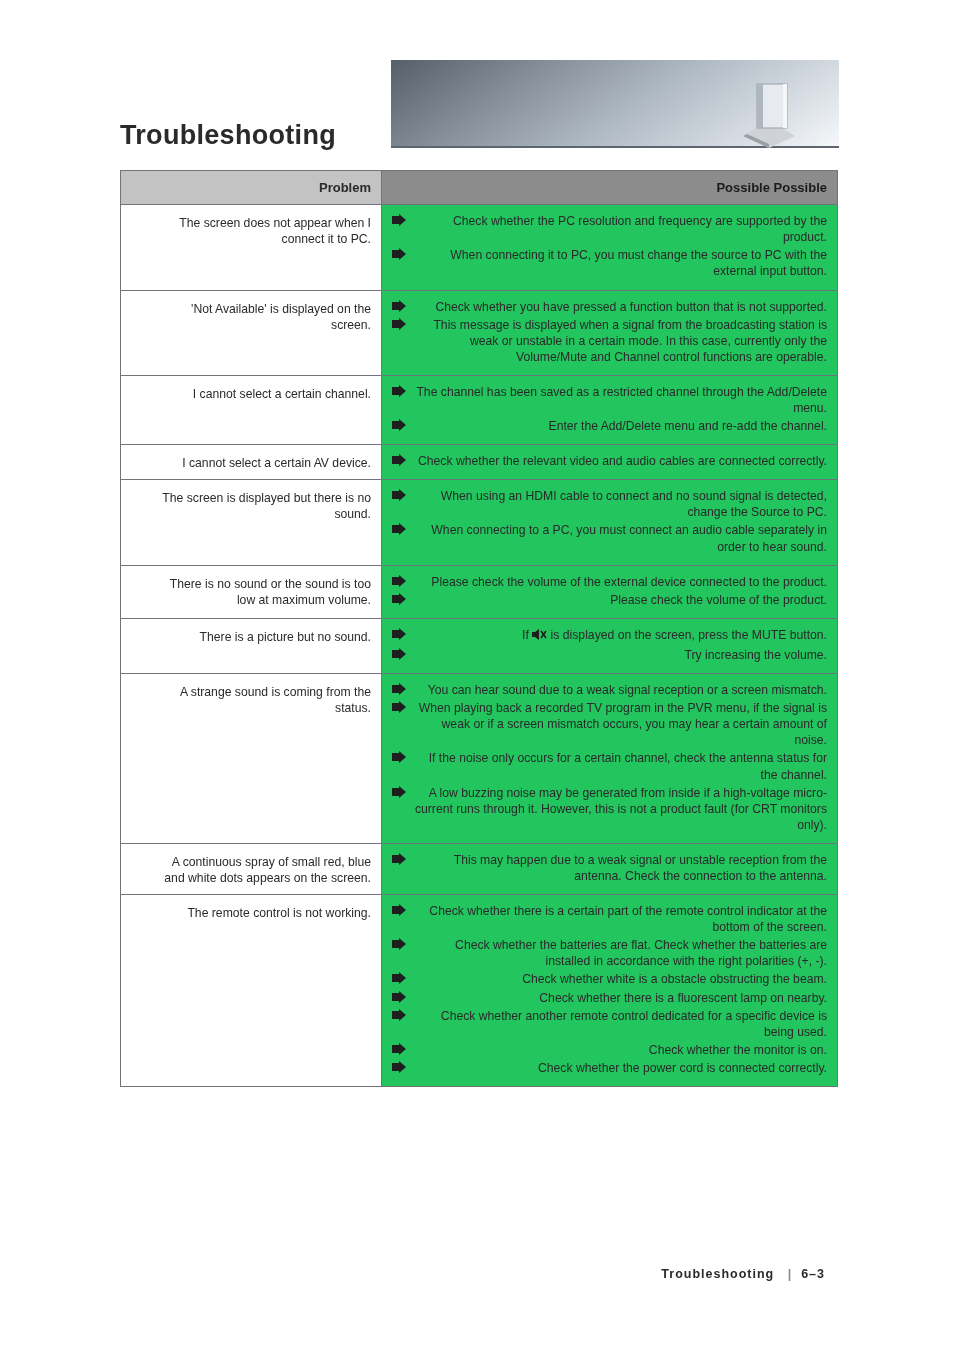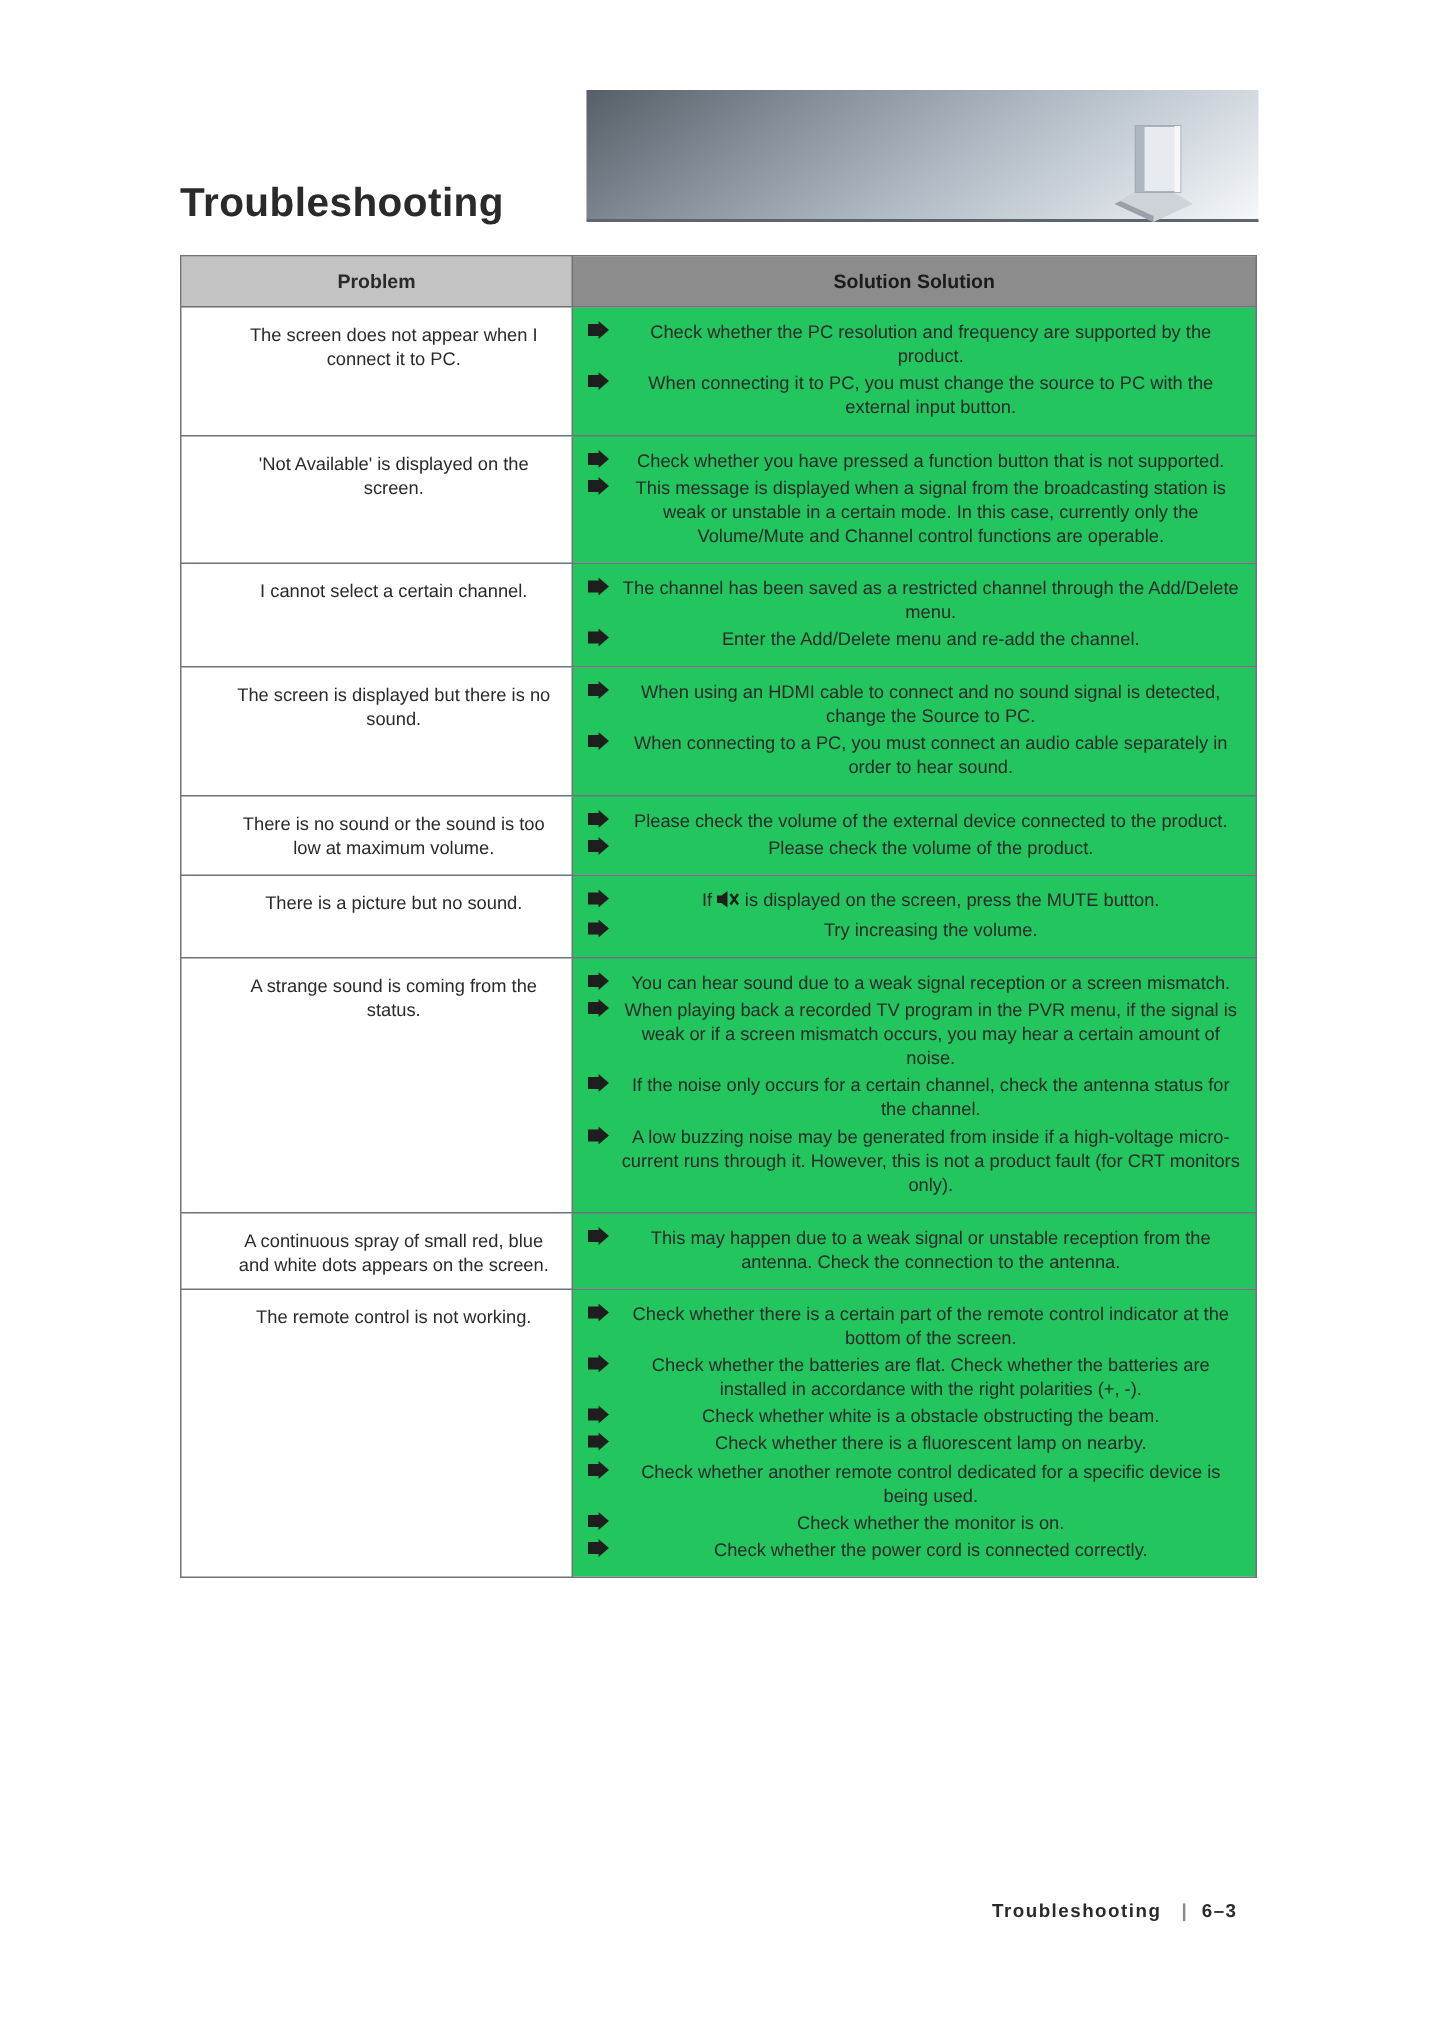--- a/index.html
+++ b/index.html
@@ -7,21 +7,21 @@
   .page { position: relative; width: 921px; height: 1351px; padding: 54px 82px 60px 80px; }
   .banner {
     position: absolute; top: 60px; right: 82px; width: 448px; height: 88px;
     background: linear-gradient(145deg,#565e68 0%, #868f99 28%, #b0bac4 55%, #d8dee4 82%, #f6f8fa 100%);
     border-bottom: 2px solid #5d6670;
   }
   .banner svg { position: absolute; bottom: -2px; right: 34px; }
   .title { position: absolute; top: 120px; left: 120px; font-size: 27px; font-weight: bold; letter-spacing: .3px; }
   .table-wrap { position: absolute; top: 170px; left: 120px; width: 718px; }
   table { border-collapse: collapse; width: 100%; font-size: 12.2px; line-height: 1.32; }
-  th, td { border: 1px solid #6f747a; vertical-align: top; padding: 8px 10px 8px 10px; text-align: center; }
+  th, td { border: 1px solid #6f747a; vertical-align: top; padding: 8px 10px 8px 10px; text-align: right; }
   th.problem-head { background: #c3c3c3; font-weight: bold; width: 261px; font-size: 13px; }
   th.solution-head { background: #8c8c8c; color: #1b1b1b; font-weight: bold; font-size: 13px; }
   td.problem-cell { background: #ffffff; padding-top: 10px; }
   td.solution-cell { background: #22c55e; padding-top: 8px; }
   td.problem-cell .p-text { font-size: 12.2px; margin-left: 23px; }
   ul.sol { list-style: none; margin: 0; padding: 0; }
   ul.sol li { position: relative; padding-left: 22px; margin-bottom: 2px; }
   ul.sol li .arrow {
     position: absolute; left: 0; top: 1px; width: 16px; height: 14px;
   }
@@ -53,21 +53,21 @@
 
   <div class="table-wrap">
     <table>
       <colgroup>
           <col class="c1">
           <col class="c2">
         </colgroup>
       <thead>
         <tr>
           <th class="problem-head">Problem</th>
-          <th class="solution-head">Solution Solution</th>
+          <th class="solution-head">Possible Possible</th>
         </tr>
       </thead>
       <tbody id="tbody">
 
       <tr>
             <td class="problem-cell">
               <div class="p-text">The screen does not appear when I connect it to PC.</div>
             </td>
             <td class="solution-cell">
               <ul class="sol">
@@ -112,20 +112,34 @@
                 <li><span class="arrow">
                     <svg width="14" height="12" viewBox="0 0 14 12">
                       <polygon points="0,2 7,2 7,0 14,6 7,12 7,10 0,10" fill="#1e1e1e"></polygon>
                     </svg>
                   </span><span>The channel has been saved as a restricted channel through the Add/Delete menu.</span></li>
                 <li><span class="arrow">
                     <svg width="14" height="12" viewBox="0 0 14 12">
                       <polygon points="0,2 7,2 7,0 14,6 7,12 7,10 0,10" fill="#1e1e1e"></polygon>
                     </svg>
                   </span><span>Enter the Add/Delete menu and re-add the channel.</span></li>
+              </ul>
+            </td>
+          </tr>
+          <tr>
+            <td class="problem-cell">
+              <div class="p-text">I cannot select a certain AV device.</div>
+            </td>
+            <td class="solution-cell">
+              <ul class="sol">
+                <li><span class="arrow">
+                    <svg width="14" height="12" viewBox="0 0 14 12">
+                      <polygon points="0,2 7,2 7,0 14,6 7,12 7,10 0,10" fill="#1e1e1e"></polygon>
+                    </svg>
+                  </span><span>Check whether the relevant video and audio cables are connected correctly.</span></li>
               </ul>
             </td>
           </tr>
           <tr>
             <td class="problem-cell">
               <div class="p-text">The screen is displayed but there is no sound.</div>
             </td>
             <td class="solution-cell">
               <ul class="sol">
                 <li><span class="arrow">

